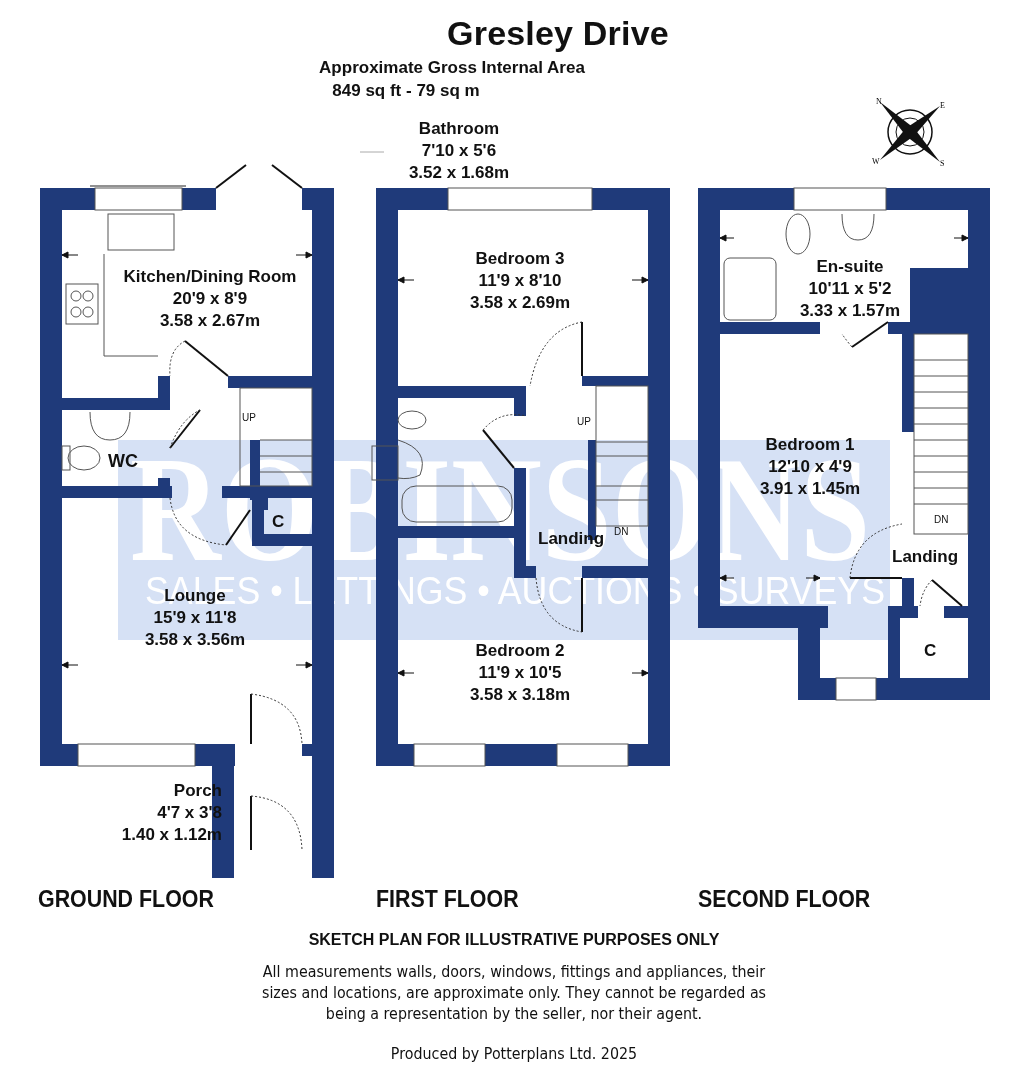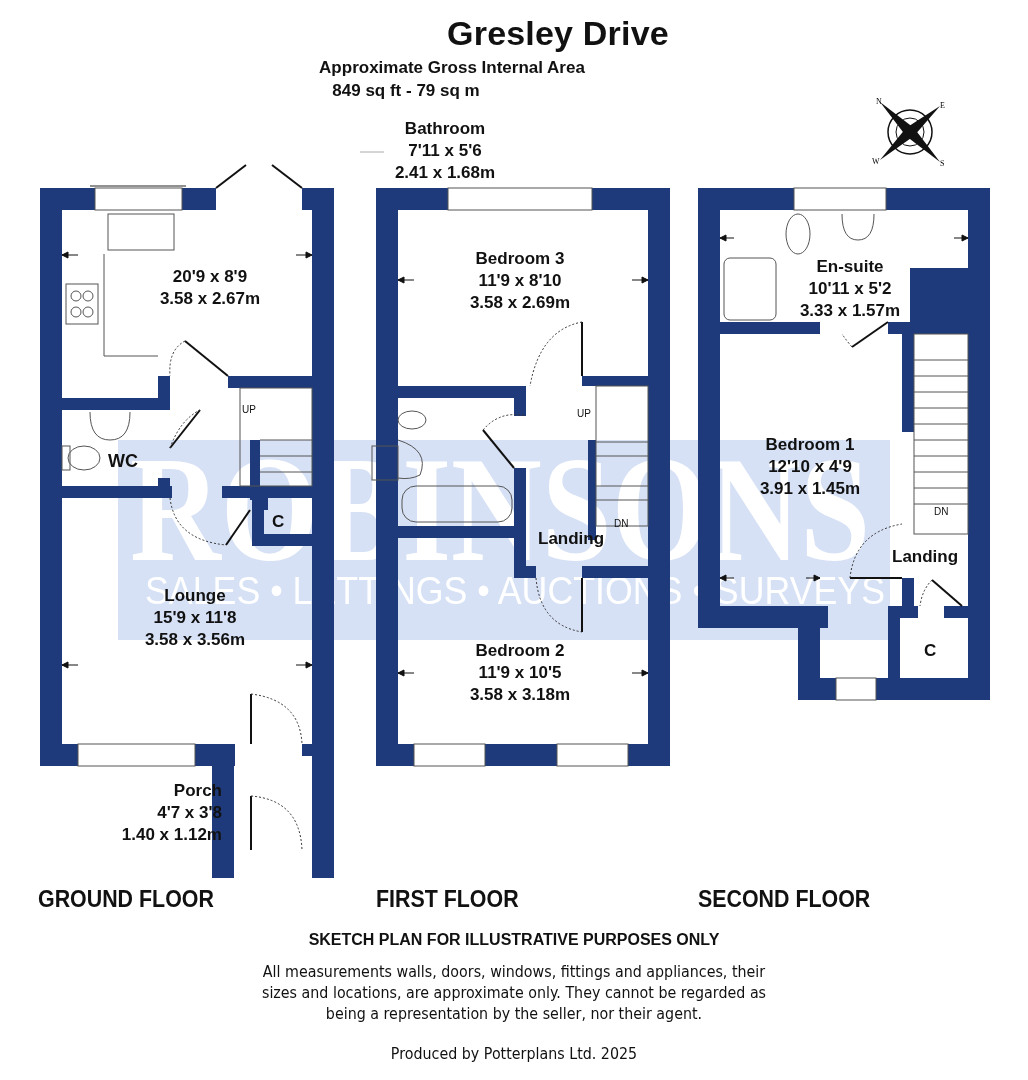--- a/index.html
+++ b/index.html
@@ -8,21 +8,21 @@
   .title{left:0;width:1028px;top:14px;text-align:center;font-weight:bold;font-size:34px;letter-spacing:0.2px;padding-left:44px;}
   .subtitle{left:0;width:904px;top:58px;text-align:center;font-weight:bold;font-size:17px;}
   .area{left:0;width:812px;top:81px;text-align:center;font-weight:bold;font-size:17px;}
   svg.plan{position:absolute;left:0;top:0;}
   .lbl{position:absolute;text-align:center;font-weight:bold;font-size:17px;line-height:22px;white-space:nowrap;}
   .lbl span{display:block;}
   .floor{position:absolute;top:886px;font-weight:bold;font-size:23px;font-family:"Liberation Sans",sans-serif;transform:scaleX(0.93);transform-origin:left;}
   .sketch{left:0;width:1028px;top:931px;text-align:center;font-weight:bold;font-size:16px;}
   .disc{left:0;width:1028px;top:962px;text-align:center;font-size:15.5px;line-height:21px;font-family:"DejaVu Sans",sans-serif;transform:scaleX(0.92);}
   .prod{left:0;width:1028px;top:1045px;text-align:center;font-size:15.5px;font-family:"DejaVu Sans",sans-serif;transform:scaleX(0.92);}
-  .small{font-size:10px;font-weight:normal;position:absolute;}
+  .small{font-size:10px;font-weight:normal;position:absolute;margin-top:8px;}
 </style>
 </head>
 <body>
 
 <div class="abs title">Gresley Drive</div>
 <div class="abs subtitle">Approximate Gross Internal Area</div>
 <div class="abs area">849 sq ft - 79 sq m</div>
 
 <svg class="plan" width="1028" height="880" viewBox="0 0 1028 880">
 
@@ -215,20 +215,21 @@
   <polygon points="70,10 44,40 36,32" fill="#111"></polygon>
   <polygon points="70,66 36,40 44,32" fill="#111"></polygon>
   <polygon points="10,64 36,32 44,40" fill="#111"></polygon>
   <text x="6" y="8" font-size="8" font-family="Liberation Serif, serif">N</text>
   <text x="70" y="12" font-size="8" font-family="Liberation Serif, serif">E</text>
   <text x="70" y="70" font-size="8" font-family="Liberation Serif, serif">S</text>
   <text x="2" y="68" font-size="8" font-family="Liberation Serif, serif">W</text>
 </svg>
 
 <div class="lbl" style="left:100px;width:220px;top:266px;">
+  <span>Kitchen/Dining Room</span>
   <span>20'9 x 8'9</span>
   <span>3.58 x 2.67m</span>
 </div>
 <div class="lbl" style="left:108px;top:450px;font-size:18px;">
     <span>WC</span>
   </div>
 <div class="lbl" style="left:272px;top:511px;">
     <span>C</span>
   </div>
 <div class="lbl" style="left:120px;width:150px;top:585px;">
@@ -236,24 +237,24 @@
   <span>15'9 x 11'8</span>
   <span>3.58 x 3.56m</span>
 </div>
 <div class="lbl" style="left:82px;width:140px;top:780px;text-align:right;">
   <span>Porch</span>
   <span>4'7 x 3'8</span>
   <span>1.40 x 1.12m</span>
 </div>
 <div class="small" style="left:242px;top:404px;">UP</div>
 
-<div class="lbl" style="left:370px;width:150px;top:118px;">
+<div class="lbl" style="left:384px;width:150px;top:118px;">
   <span>Bathroom</span>
-  <span>7'11 x 5'6</span>
-  <span>2.41 x 1.68m</span>
+  <span>7'10 x 5'6</span>
+  <span>3.52 x 1.68m</span>
 </div>
 <div class="lbl" style="left:420px;width:200px;top:248px;">
   <span>Bedroom 3</span>
   <span>11'9 x 8'10</span>
   <span>3.58 x 2.69m</span>
 </div>
 <div class="lbl" style="left:538px;top:528px;">
     <span>Landing</span>
   </div>
 <div class="lbl" style="left:420px;width:200px;top:640px;">

